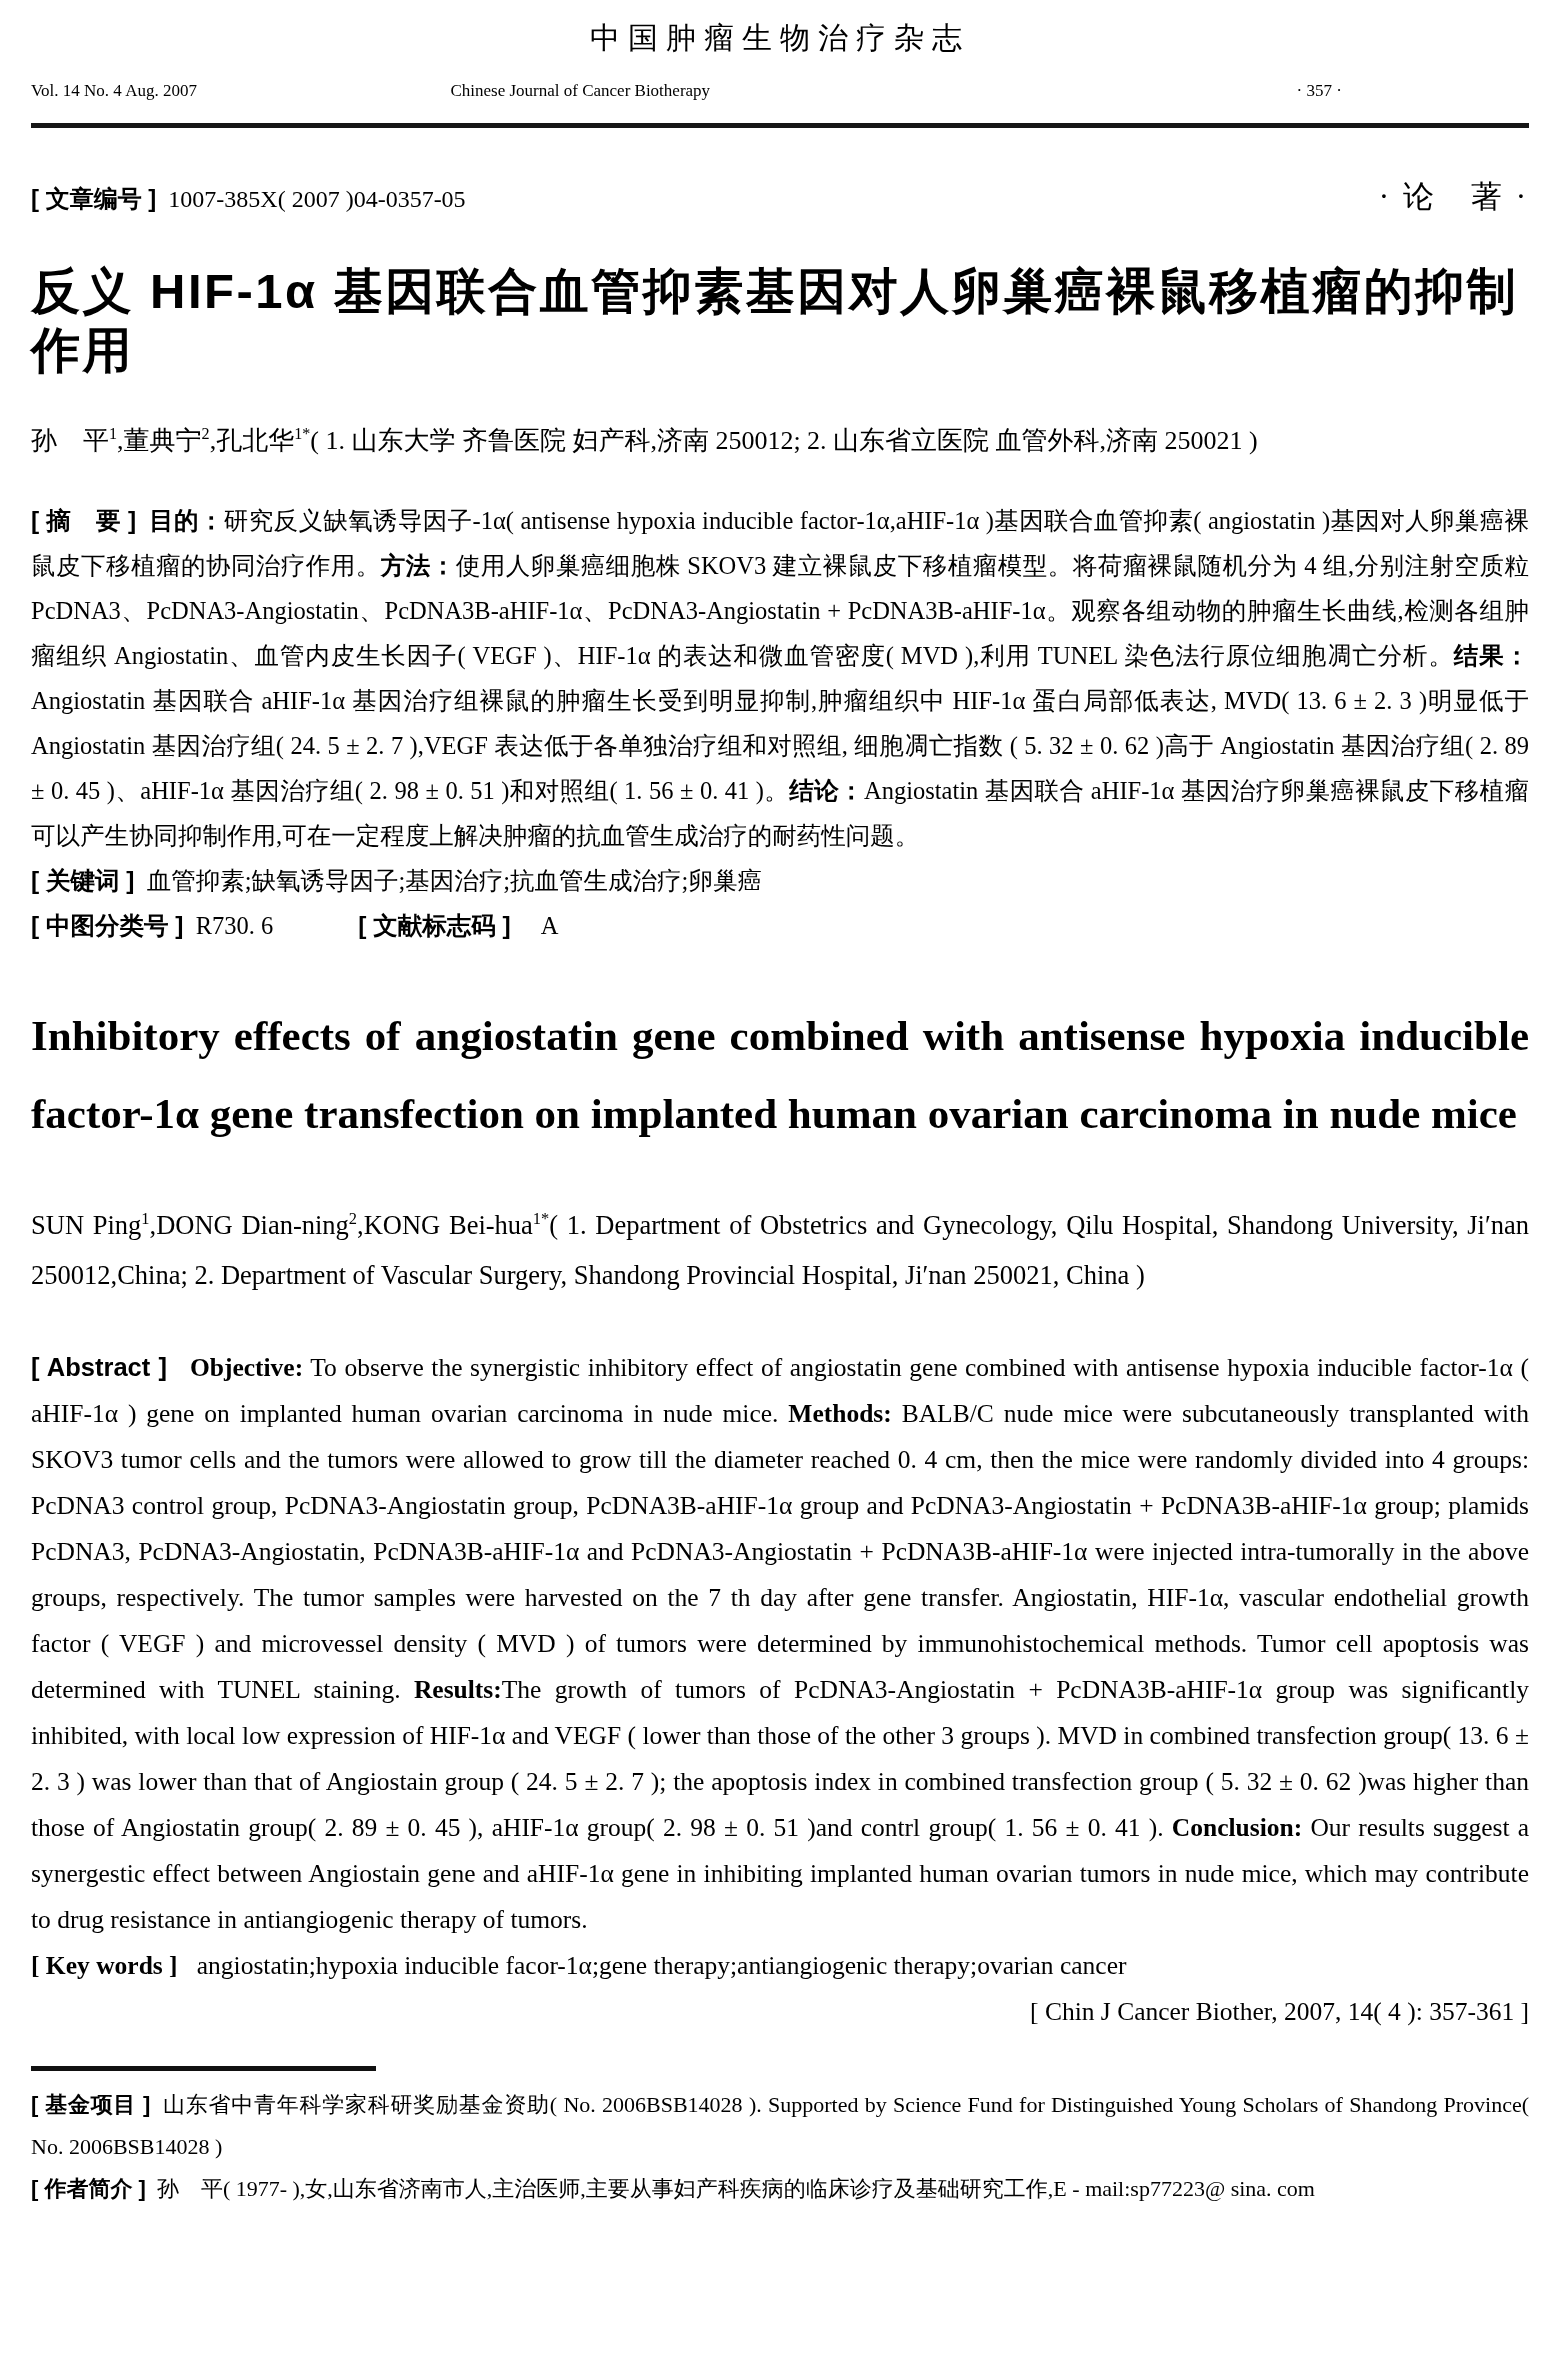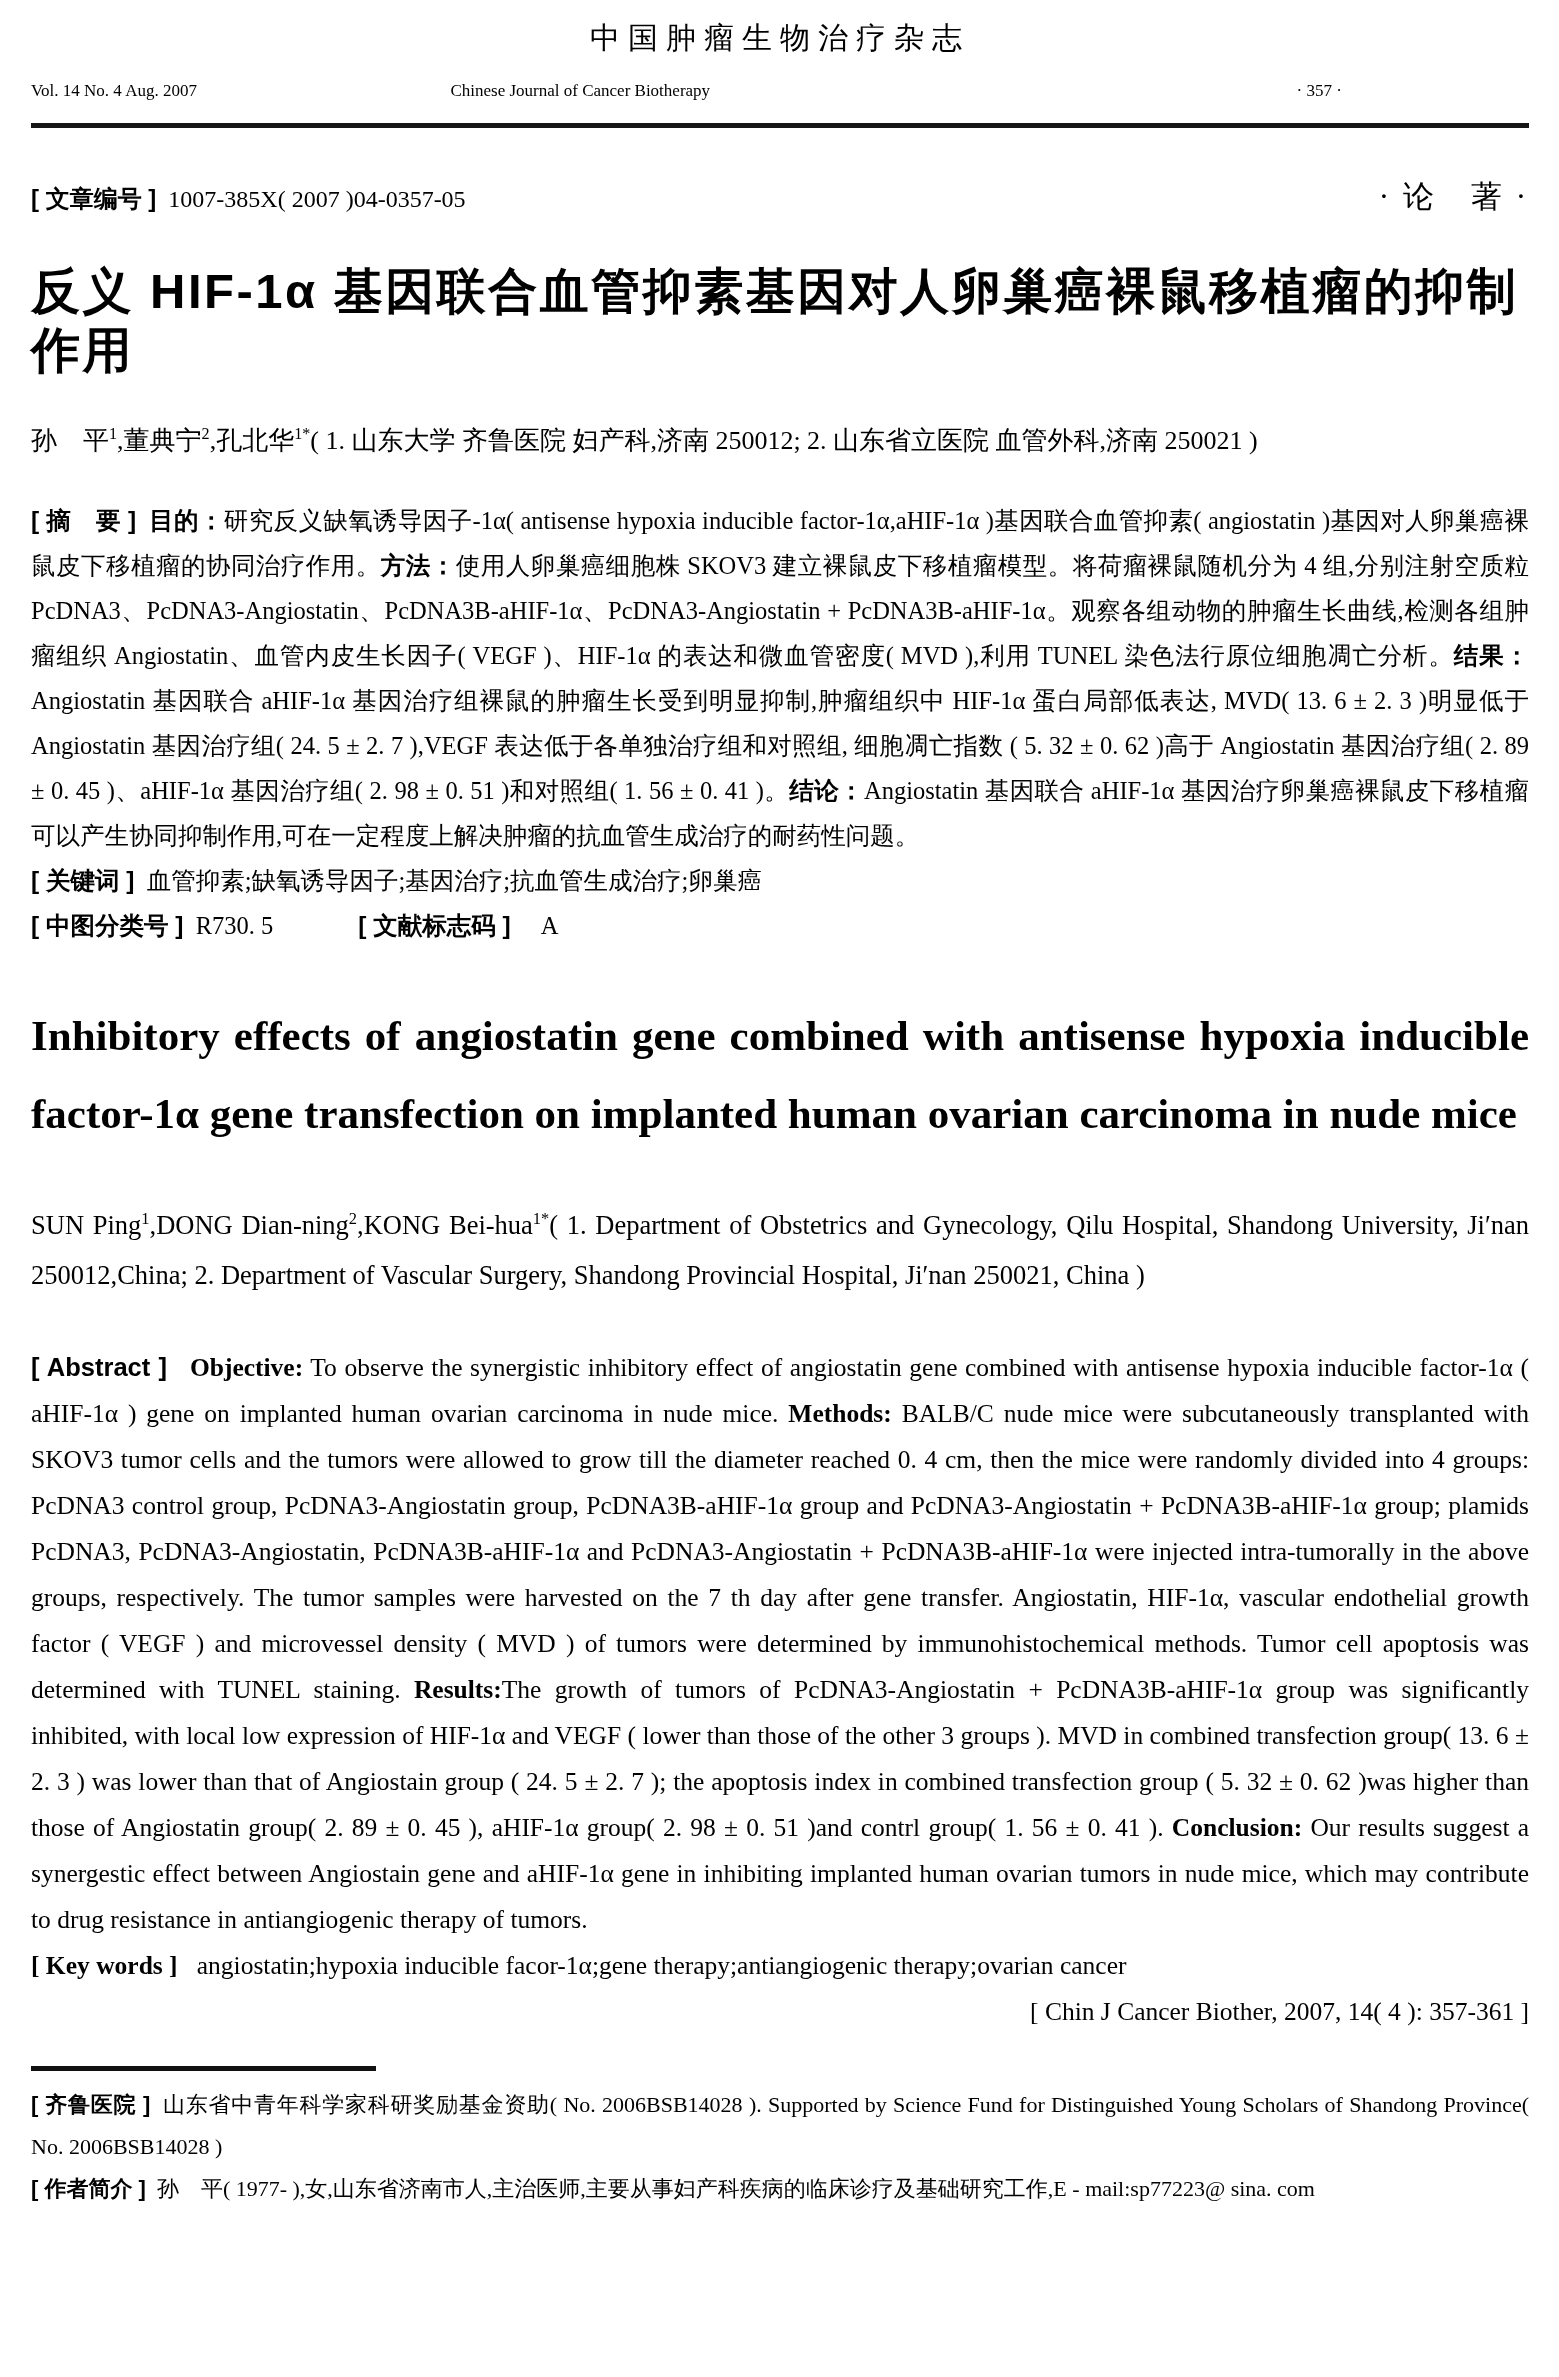--- a/index.html
+++ b/index.html
@@ -62,32 +62,32 @@
   </div>
 
   <div class="title-cn">反义 HIF-1α 基因联合血管抑素基因对人卵巢癌裸鼠移植瘤的抑制作用</div>
 
   <div class="authors-cn"><span>孙　平</span><sup>1</sup><span>,董典宁</span><sup>2</sup><span>,孔北华</span><sup>1*</sup><span>( 1. 山东大学 齐鲁医院 妇产科,济南 250012; 2. 山东省立医院 血管外科,济南 250021 )</span></div>
 
   <div class="abstract-cn"><span class="label-hei">[ 摘　要 ]</span><span class="sp">  </span><span class="label-hei">目的：</span><span>研究反义缺氧诱导因子-1α( antisense hypoxia inducible factor-1α,aHIF-1α )基因联合血管抑素( angiostatin )基因对人卵巢癌裸鼠皮下移植瘤的协同治疗作用。</span><span class="label-hei">方法：</span><span>使用人卵巢癌细胞株 SKOV3 建立裸鼠皮下移植瘤模型。将荷瘤裸鼠随机分为 4 组,分别注射空质粒 PcDNA3、PcDNA3-Angiostatin、PcDNA3B-aHIF-1α、PcDNA3-Angiostatin + PcDNA3B-aHIF-1α。观察各组动物的肿瘤生长曲线,检测各组肿瘤组织 Angiostatin、血管内皮生长因子( VEGF )、HIF-1α 的表达和微血管密度( MVD ),利用 TUNEL 染色法行原位细胞凋亡分析。</span><span class="label-hei">结果：</span><span>Angiostatin 基因联合 aHIF-1α 基因治疗组裸鼠的肿瘤生长受到明显抑制,肿瘤组织中 HIF-1α 蛋白局部低表达, MVD( 13. 6 ± 2. 3 )明显低于 Angiostatin 基因治疗组( 24. 5 ± 2. 7 ),VEGF 表达低于各单独治疗组和对照组, 细胞凋亡指数 ( 5. 32 ± 0. 62 )高于 Angiostatin 基因治疗组( 2. 89 ± 0. 45 )、aHIF-1α 基因治疗组( 2. 98 ± 0. 51 )和对照组( 1. 56 ± 0. 41 )。</span><span class="label-hei">结论：</span><span>Angiostatin 基因联合 aHIF-1α 基因治疗卵巢癌裸鼠皮下移植瘤可以产生协同抑制作用,可在一定程度上解决肿瘤的抗血管生成治疗的耐药性问题。</span></div>
 
   <div class="kw-row"><span class="label-hei">[ 关键词 ]</span><span class="sp">  </span><span>血管抑素;缺氧诱导因子;基因治疗;抗血管生成治疗;卵巢癌</span></div>
 
-  <div class="clc-row"><span class="label-hei">[ 中图分类号 ]</span><span class="sp">  </span><span>R730. 5</span><span class="clc-gap"></span><span class="label-hei">[ 文献标志码 ]</span><span class="clc-gap2"></span><span>A</span></div>
+  <div class="clc-row"><span class="label-hei">[ 中图分类号 ]</span><span class="sp">  </span><span>R730. 6</span><span class="clc-gap"></span><span class="label-hei">[ 文献标志码 ]</span><span class="clc-gap2"></span><span>A</span></div>
 
   <div class="title-en">Inhibitory effects of angiostatin gene combined with antisense hypoxia inducible factor-1α gene transfection on implanted human ovarian carcinoma in nude mice</div>
 
   <div class="authors-en"><span>SUN Ping</span><sup>1</sup><span>,DONG Dian-ning</span><sup>2</sup><span>,KONG Bei-hua</span><sup>1*</sup><span>( 1. Department of Obstetrics and Gynecology, Qilu Hospital, Shandong University, Ji′nan 250012,China; 2. Department of Vascular Surgery, Shandong Provincial Hospital, Ji′nan 250021, China )</span></div>
 
   <div class="abstract-en"><span class="label-hei">[ Abstract ]</span><span class="sp">   </span><b>Objective:</b><span class="sp"> </span><span>To observe the synergistic inhibitory effect of angiostatin gene combined with antisense hypoxia inducible factor-1α ( aHIF-1α ) gene on implanted human ovarian carcinoma in nude mice.</span><span class="sp"> </span><b>Methods:</b><span class="sp"> </span><span>BALB/C nude mice were subcutaneously transplanted with SKOV3 tumor cells and the tumors were allowed to grow till the diameter reached 0. 4 cm, then the mice were randomly divided into 4 groups: PcDNA3 control group, PcDNA3-Angiostatin group, PcDNA3B-aHIF-1α group and PcDNA3-Angiostatin + PcDNA3B-aHIF-1α group; plamids PcDNA3, PcDNA3-Angiostatin, PcDNA3B-aHIF-1α and PcDNA3-Angiostatin + PcDNA3B-aHIF-1α were injected intra-tumorally in the above groups, respectively. The tumor samples were harvested on the 7 th day after gene transfer. Angiostatin, HIF-1α, vascular endothelial growth factor ( VEGF ) and microvessel density ( MVD ) of tumors were determined by immunohistochemical methods. Tumor cell apoptosis was determined with TUNEL staining.</span><span class="sp"> </span><b>Results:</b><span>The growth of tumors of PcDNA3-Angiostatin + PcDNA3B-aHIF-1α group was significantly inhibited, with local low expression of HIF-1α and VEGF ( lower than those of the other 3 groups ). MVD in combined transfection group( 13. 6 ± 2. 3 ) was lower than that of Angiostain group ( 24. 5 ± 2. 7 ); the apoptosis index in combined transfection group ( 5. 32 ± 0. 62 )was higher than those of Angiostatin group( 2. 89 ± 0. 45 ), aHIF-1α group( 2. 98 ± 0. 51 )and contrl group( 1. 56 ± 0. 41 ).</span><span class="sp"> </span><b>Conclusion:</b><span class="sp"> </span><span>Our results suggest a synergestic effect between Angiostain gene and aHIF-1α gene in inhibiting implanted human ovarian tumors in nude mice, which may contribute to drug resistance in antiangiogenic therapy of tumors.</span></div>
 
   <div class="kw-en"><b>[ Key words ]</b><span class="sp">   </span><span>angiostatin;hypoxia inducible facor-1α;gene therapy;antiangiogenic therapy;ovarian cancer</span></div>
 
   <div class="citation">[ Chin J Cancer Biother, 2007, 14( 4 ): 357-361 ]</div>
 
   <div class="footnote-divider"></div>
   <div class="footnotes">
-    <span class="fn-line"><span class="label-hei">[ 齐鲁医院 ]</span><span class="sp">  </span><span>山东省中青年科学家科研奖励基金资助( No. 2006BSB14028 ). Supported by Science Fund for Distinguished Young Scholars of Shandong Province( No. 2006BSB14028 )</span></span>
+    <span class="fn-line"><span class="label-hei">[ 基金项目 ]</span><span class="sp">  </span><span>山东省中青年科学家科研奖励基金资助( No. 2006BSB14028 ). Supported by Science Fund for Distinguished Young Scholars of Shandong Province( No. 2006BSB14028 )</span></span>
     <span class="fn-line"><span class="label-hei">[ 作者简介 ]</span><span class="sp">  </span><span>孙　平( 1977- ),女,山东省济南市人,主治医师,主要从事妇产科疾病的临床诊疗及基础研究工作,E - mail:sp77223@ sina. com</span></span>
   </div>
 
 </div>
 
 
 </body></html>

